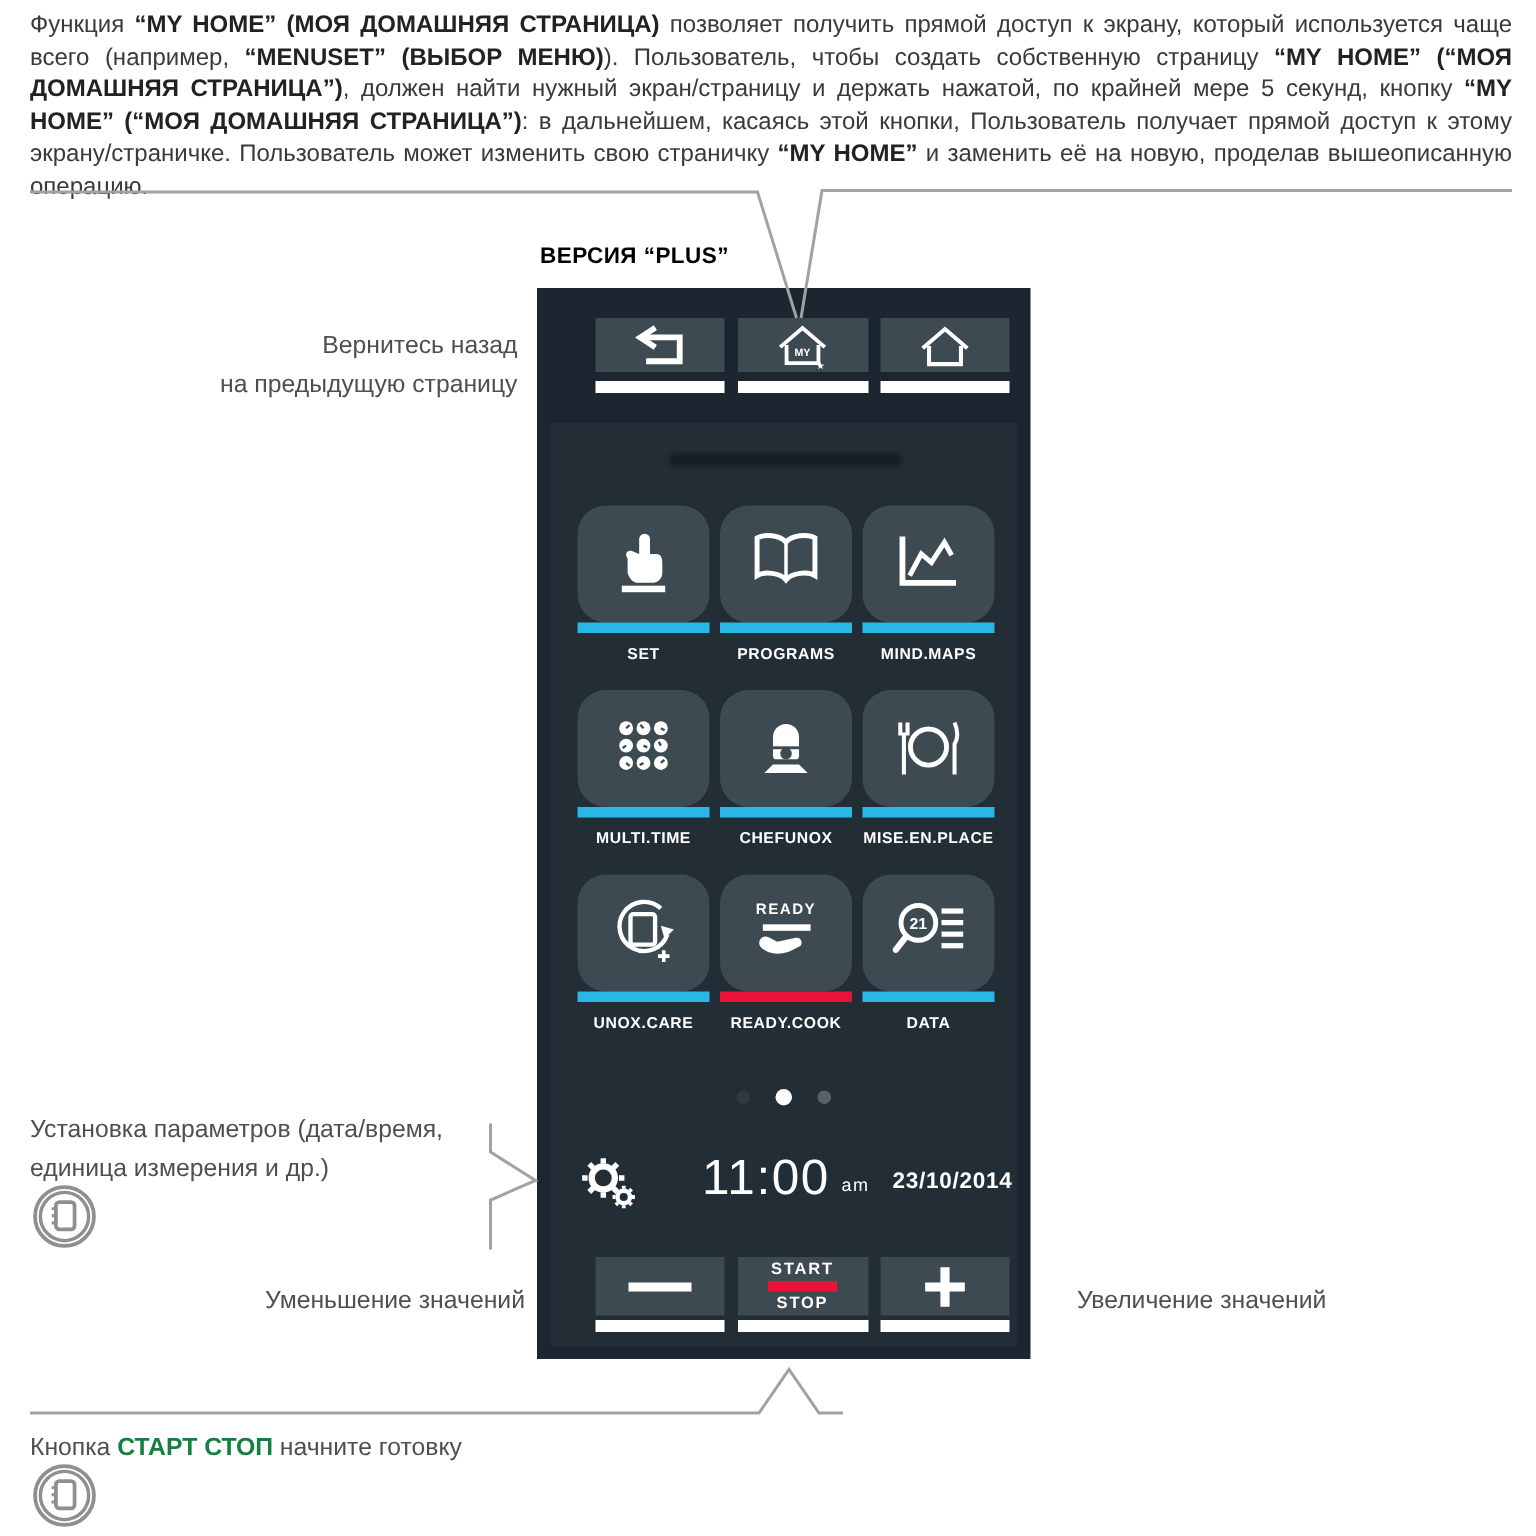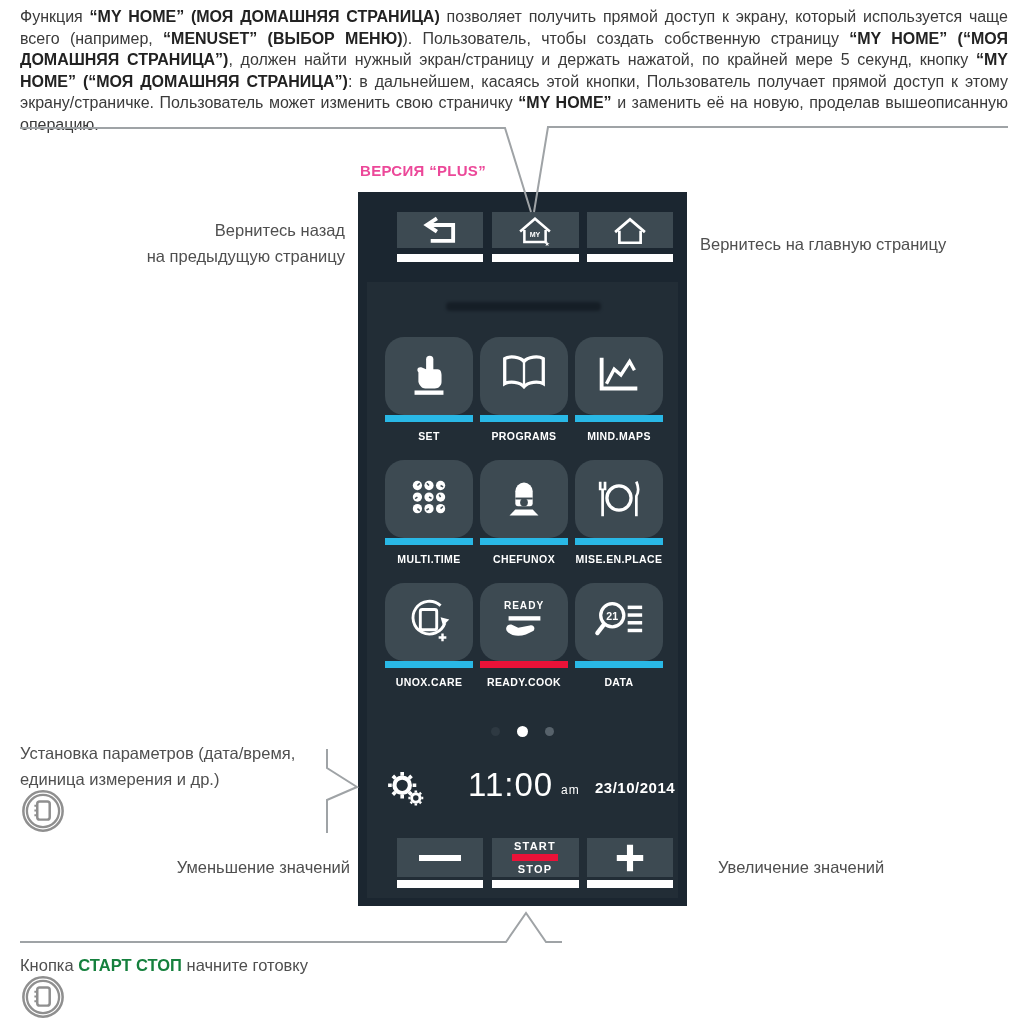--- a/index.html
+++ b/index.html
@@ -11,21 +11,21 @@
   body{font-family:"Liberation Sans",sans-serif;background:#fff;position:relative;overflow:hidden;}
   .page{position:absolute;inset:0;}
 
   .intro{position:absolute;left:20px;top:6px;width:988px;font-size:16px;line-height:21.6px;
          color:var(--text-dark);text-align:justify;}
   .intro b{color:#222;}
 
   svg.connectors{position:absolute;left:0;top:0;width:1024px;height:1024px;pointer-events:none;z-index:6;}
   svg.connectors polyline{fill:none;stroke:var(--line-grey);stroke-width:2;}
 
-  .version-label{position:absolute;left:360px;top:162px;font-size:15px;font-weight:bold;color:#ec4899;letter-spacing:.3px;}
+  .version-label{position:absolute;left:360px;top:162px;font-size:15px;font-weight:bold;color:#000000;letter-spacing:.3px;}
 
   .ann{position:absolute;font-size:16.5px;color:var(--annotation-grey);white-space:pre-line;line-height:26px;}
   .ann-back{left:60px;top:217px;width:285px;text-align:right;}
   .ann-home{left:700px;top:231px;}
   .ann-settings{left:20px;top:740px;width:320px;}
   .ann-decrease{left:100px;top:854px;width:250px;text-align:right;}
   .ann-increase{left:718px;top:854px;}
   .ann-startstop{left:20px;top:952px;}
   .ann-startstop b{color:#15803d;}
 
@@ -90,21 +90,20 @@
     <polyline points="20,128 505,128 531,212"></polyline>
     <polyline points="1008,127 548,127 534,212"></polyline>
     <polyline points="327,749 327,768 357,787 327,800 327,833"></polyline>
     <polyline points="20,942 506,942 526,913 546,942 562,942"></polyline>
   </svg>
 
   <div class="version-label">ВЕРСИЯ “PLUS”</div>
 
   <div class="ann ann-back">Вернитесь назад
 на предыдущую страницу</div>
-  <div class="ann ann-home">Вернитесь на главную страницу</div>
   <div class="ann ann-settings">Установка параметров (дата/время,
 единица измерения и др.)</div>
   <div class="ann ann-decrease">Уменьшение значений</div>
   <div class="ann ann-increase">Увеличение значений</div>
   <div class="ann ann-startstop"><span>Кнопка </span><b>СТАРТ СТОП</b><span> начните готовку</span></div>
 
   <div class="circle-icon" style="left:20px;top:788px;">
     <svg viewBox="0 0 48 48">
       <circle cx="24" cy="24" r="20.5" fill="none" stroke="#8f8f8f" stroke-width="2.6"></circle>
       <circle cx="24" cy="24" r="16.8" fill="none" stroke="#8f8f8f" stroke-width="2.4"></circle>

